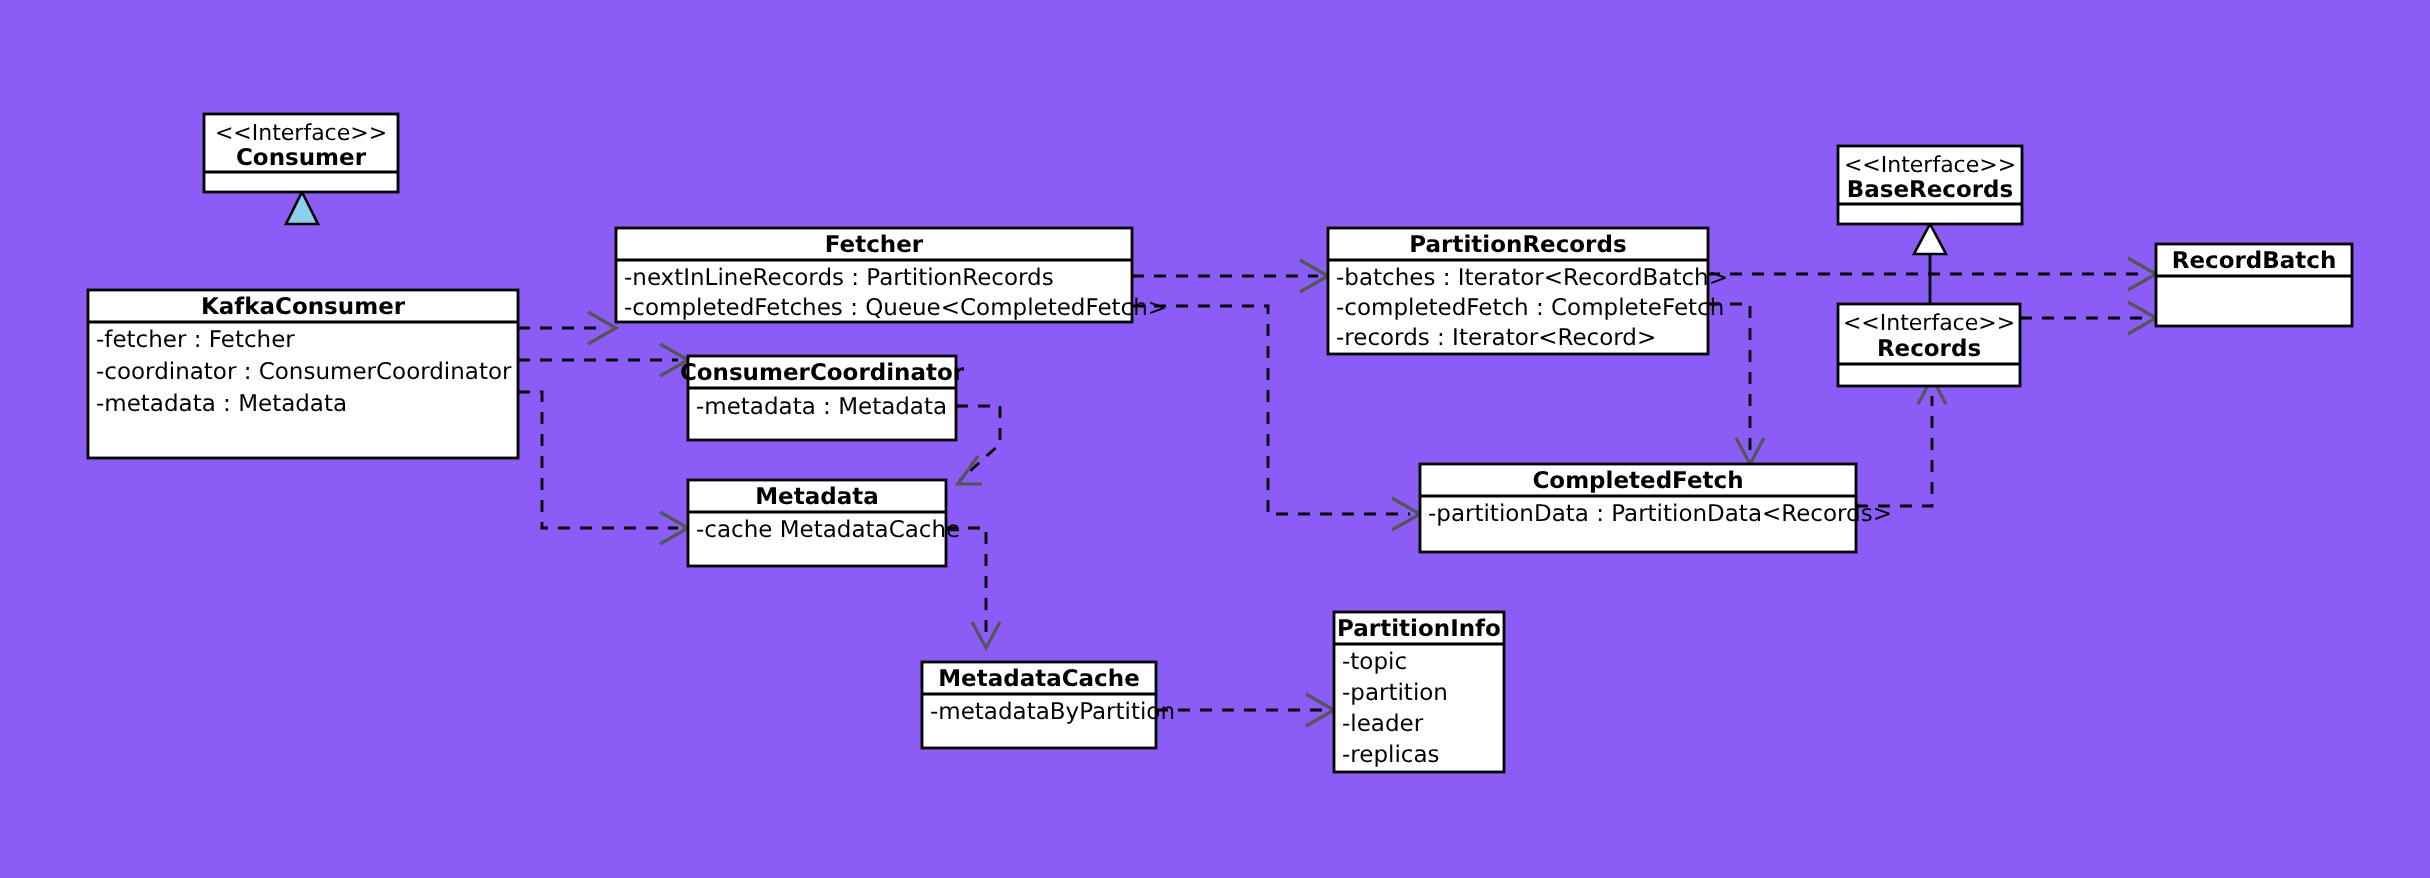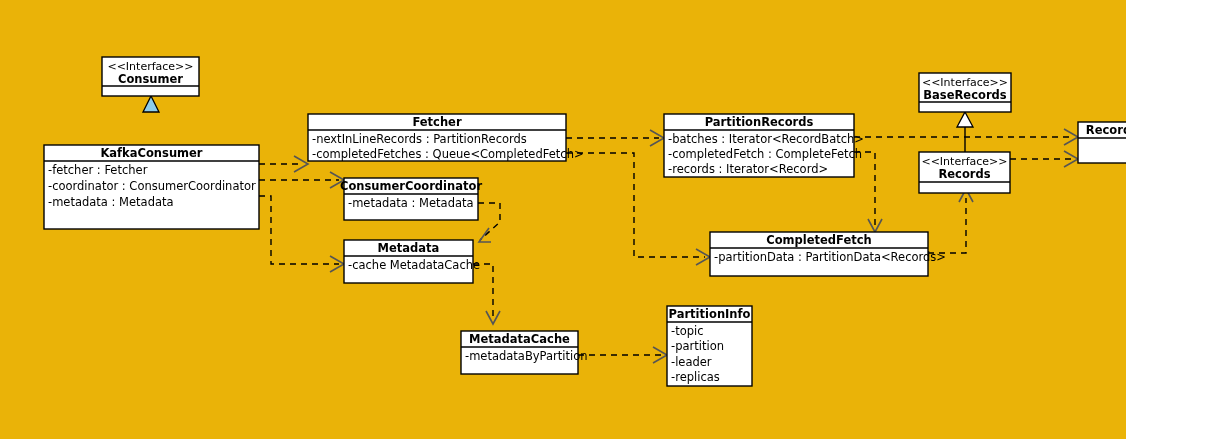--- a/index.html
+++ b/index.html
@@ -2,23 +2,23 @@
 <html><head>
 <meta charset="utf-8">
 <style>
   html, body {
     margin: 0;
     padding: 0;
     background: #ffffff;
   }
   #diagram-root {
     position: relative;
-    width: 1126px;
+    width: 1215px;
     height: 439px;
-    background: #eab308;
+    background: #8b5cf6;
     font-family: "DejaVu Sans", "Liberation Sans", sans-serif;
     overflow: hidden;
   }
   svg#uml-canvas {
     position: absolute;
     top: 0;
     left: 0;
     width: 1215px;
     height: 439px;
     display: block;

